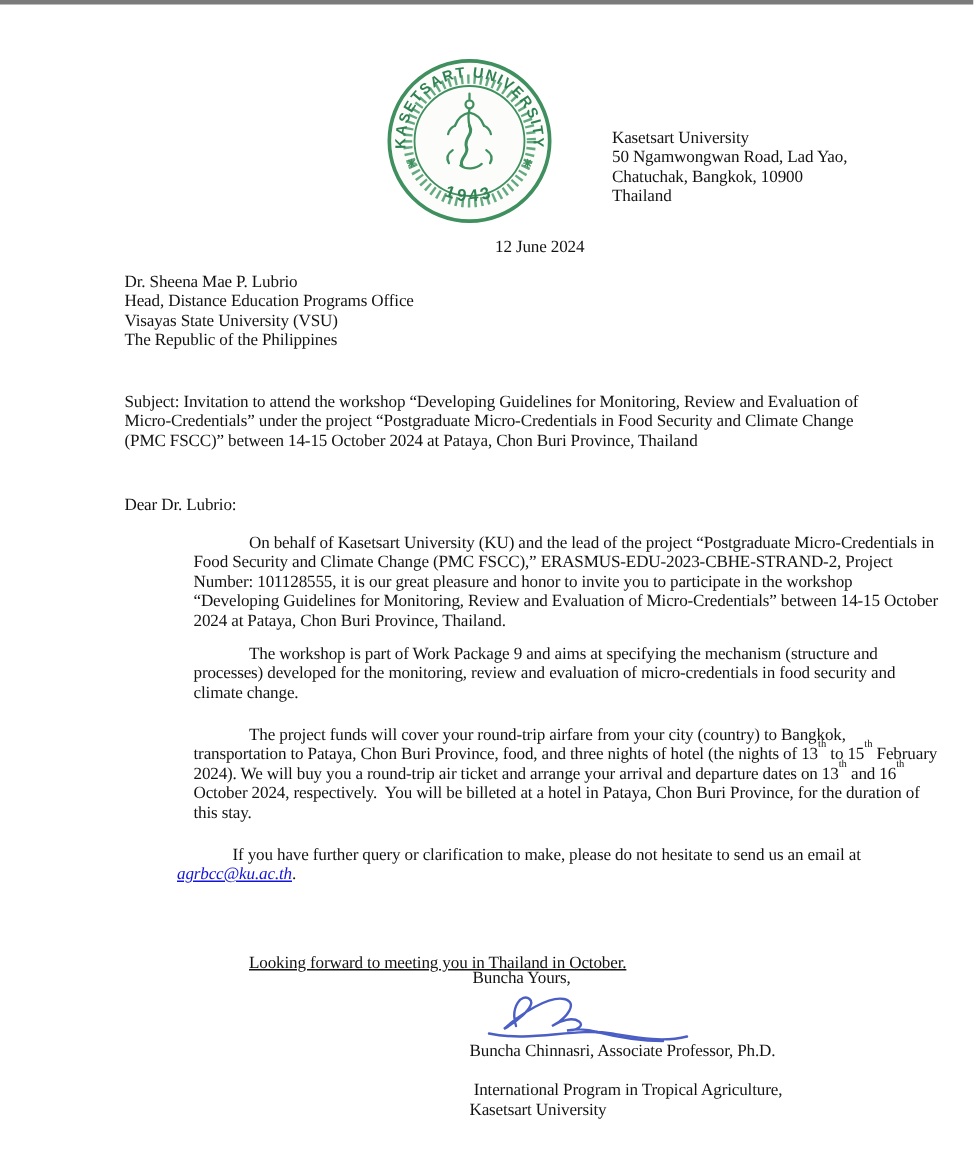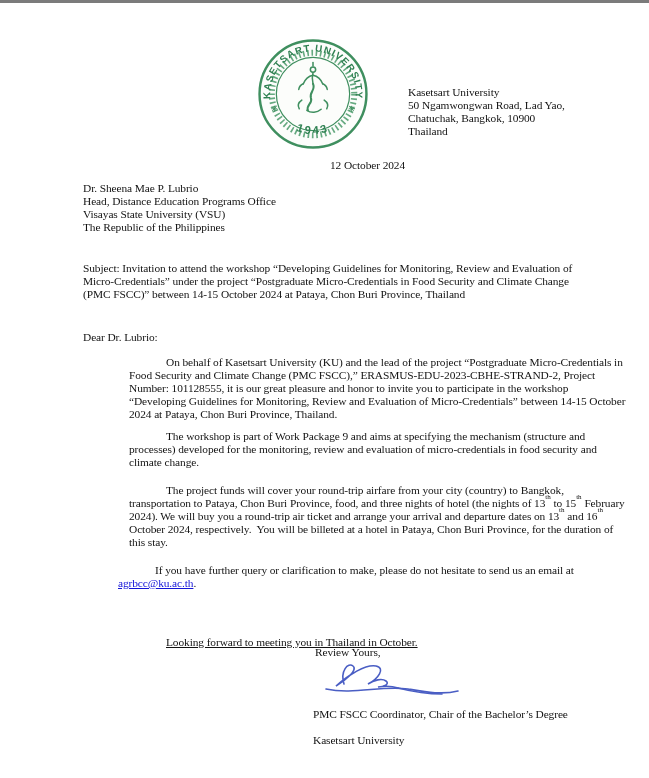--- a/index.html
+++ b/index.html
@@ -5,21 +5,21 @@
   html,body{margin:0;padding:0;}
   body{
     width:649px;height:778px;background:#ffffff;position:relative;
     font-family:"Liberation Serif", serif;color:#131313;overflow:hidden;
   }
   .topbar{position:absolute;top:0;left:0;width:649px;height:3px;background:#7b7b7b;}
   .blk{position:absolute;font-size:11.4px;line-height:13px;letter-spacing:-0.1px;white-space:pre-wrap;}
   .para{width:560px;text-indent:37px;margin-left:46px;}
   .logo{position:absolute;left:257px;top:38px;width:112px;height:112px;}
   .sig-svg{position:absolute;left:316px;top:659px;width:148px;height:38px;}
-  a.email{color:#1414d8;text-decoration:underline;cursor:pointer;}
+  a.email{color:#1414d8;text-decoration:underline;cursor:pointer;font-style:italic;}
   sup{font-size:0.62em;line-height:0;position:relative;top:-0.45em;letter-spacing:0;}
 </style>
 </head>
 <body>
 
 <div class="topbar"></div>
 
 <div class="logo">
   <svg viewBox="0 0 110 110" width="112" height="112">
     <circle cx="55" cy="55" r="52.5" fill="#fcfdfb" stroke="#3f8f5f" stroke-width="2.4"></circle>
@@ -57,21 +57,21 @@
       <path d="M90.5,69.5 l5,0 M93,67 l0,5 M91.2,67.7 l3.6,3.6 M94.8,67.7 l-3.6,3.6"></path>
     </g>
   </svg>
 </div>
 
 <div class="blk" style="left:408px;top:86px;">Kasetsart University
 50 Ngamwongwan Road, Lad Yao,
 Chatuchak, Bangkok, 10900
 Thailand</div>
 
-<div class="blk" style="left:330px;top:159px;">12 October 2024</div>
+<div class="blk" style="left:330px;top:159px;">12 June 2024</div>
 
 <div class="blk" style="left:83px;top:182px;">Dr. Sheena Mae P. Lubrio
 Head, Distance Education Programs Office
 Visayas State University (VSU)
 The Republic of the Philippines</div>
 
 <div class="blk" style="left:83px;top:262px;width:560px;">Subject: Invitation to attend the workshop “Developing Guidelines for Monitoring, Review and Evaluation of
 Micro-Credentials” under the project “Postgraduate Micro-Credentials in Food Security and Climate Change
 (PMC FSCC)” between 14-15 October 2024 at Pataya, Chon Buri Province, Thailand</div>
 
@@ -91,25 +91,25 @@
 transportation to Pataya, Chon Buri Province, food, and three nights of hotel (the nights of 13</span><sup>th</sup><span> to 15</span><sup>th</sup><span> February
 2024). We will buy you a round-trip air ticket and arrange your arrival and departure dates on 13</span><sup>th</sup><span> and 16</span><sup>th</sup><span>
 October 2024, respectively.  You will be billeted at a hotel in Pataya, Chon Buri Province, for the duration of
 this stay.</span></div>
 
 <div class="blk para" style="left:72px;top:564px;"><span>If you have further query or clarification to make, please do not hesitate to send us an email at
 </span><a class="email">agrbcc@ku.ac.th</a><span>.</span></div>
 
 <div class="blk para" style="left:83px;top:636px;text-decoration:underline;">Looking forward to meeting you in Thailand in October.</div>
 
-<div class="blk" style="left:315px;top:646px;">Review Yours,</div>
+<div class="blk" style="left:315px;top:646px;">Buncha Yours,</div>
 
 <div class="sig-svg">
   <svg viewBox="0 0 148 38" width="148" height="38">
     <g stroke="#4a5ec4" stroke-width="1.6" fill="none" stroke-linecap="round">
       <path d="M28,25 C24,12 32,3 37,7 C42,11 30,21 20,27 C32,16 50,5 60,7 C70,9 62,20 52,25 C58,21 66,19 70,22 C74,25 68,28 62,28 C68,27 76,27 82,29"></path>
       <path d="M10,30 C38,36 66,26 92,30 C110,33 126,36 142,32"></path>
       <path d="M82,29 C98,33 112,35 126,35"></path>
     </g>
   </svg>
 </div>
 
-<div class="blk" style="left:313px;top:695px;"><br><span>PMC FSCC Coordinator, Chair of the Bachelor’s Degree</span><br><br><span>Kasetsart University</span></div>
+<div class="blk" style="left:313px;top:695px;"><span>Buncha Chinnasri, Associate Professor, Ph.D.</span><br><br><span> International Program in Tropical Agriculture,</span><br><span>Kasetsart University</span></div>
 
 </body></html>

